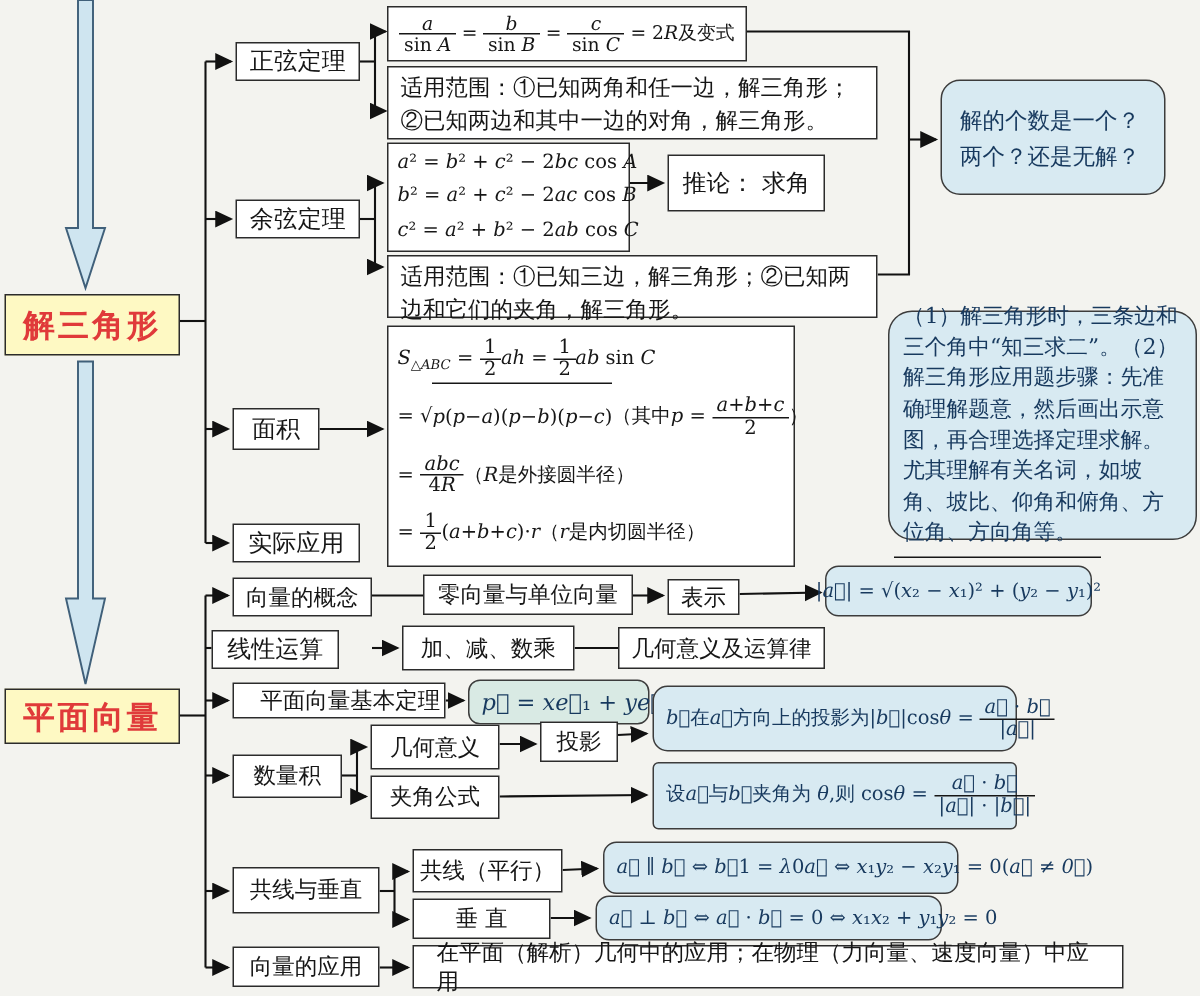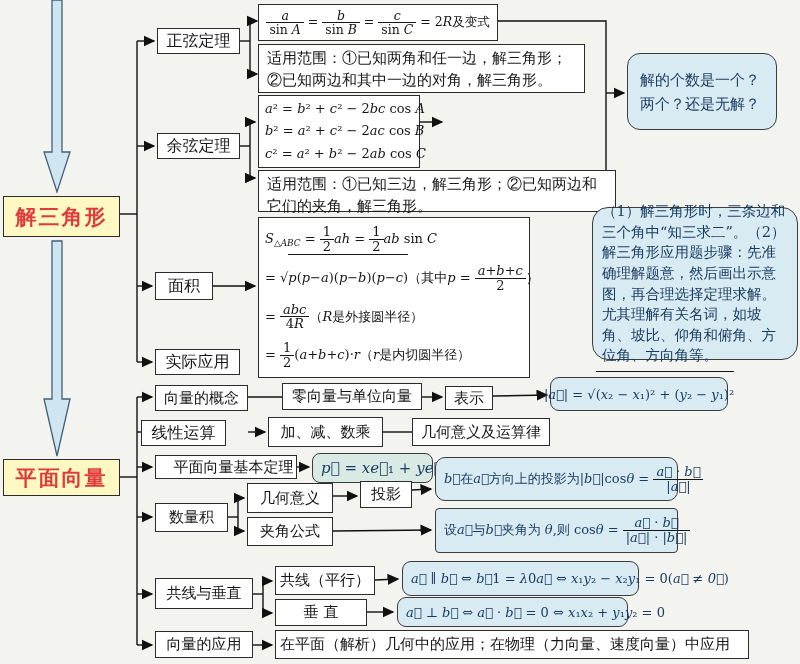--- a/index.html
+++ b/index.html
@@ -130,21 +130,24 @@
     <span>适用范围：①已知两角和任一边，解三角形；②已知两边和其中一边的对角，解三角形。</span>
   </div>
 
   <div class="node formula" style="left:258px;top:95px;width:162px;height:73px;">
     <div class="flines">
       <span><i>a</i>² = <i>b</i>² + <i>c</i>² − 2<i>bc</i> cos <i>A</i></span>
       <span><i>b</i>² = <i>a</i>² + <i>c</i>² − 2<i>ac</i> cos <i>B</i></span>
       <span><i>c</i>² = <i>a</i>² + <i>b</i>² − 2<i>ab</i> cos <i>C</i></span>
     </div>
   </div>
-  <div class="textbox" style="left:258px;top:170px;width:358px;height:42px;">
+  <div class="node" style="left:445px;top:103px;width:105px;height:38px;">
+    <span>推论： 求角</span>
+  </div>
+  <div class="textbox" style="left:258px;top:170px;width:327px;height:42px;">
     <span>适用范围：①已知三边，解三角形；②已知两边和它们的夹角，解三角形。</span>
   </div>
 
   <div class="node formula" style="left:258px;top:217px;width:272px;height:161px;">
     <div class="flines">
       <span><i>S</i><sub>△<i>ABC</i></sub> = <span class="fr"><span class="nu">1</span><span class="de">2</span></span><i>ah</i> = <span class="fr"><span class="nu">1</span><span class="de">2</span></span><i>ab</i> sin <i>C</i></span>
       <span>= √<span class="ov"><i>p</i>(<i>p</i>−<i>a</i>)(<i>p</i>−<i>b</i>)(<i>p</i>−<i>c</i>)</span>（其中<i>p</i> = <span class="fr"><span class="nu"><i>a</i>+<i>b</i>+<i>c</i></span><span class="de">2</span></span>）</span>
       <span>= <span class="fr"><span class="nu"><i>abc</i></span><span class="de">4<i>R</i></span></span>（<i>R</i>是外接圆半径）</span>
       <span>= <span class="fr"><span class="nu">1</span><span class="de">2</span></span>(<i>a</i>+<i>b</i>+<i>c</i>)·<i>r</i>（<i>r</i>是内切圆半径）</span>
     </div>
@@ -218,17 +221,17 @@
   <div class="bubble formula" style="left:402px;top:561px;width:237px;height:35px;border-radius:9px;">
     <span><i>a⃗</i> ∥ <i>b⃗</i> ⇔ <i>b⃗</i>1 = <i>λ</i>0<i>a⃗</i> ⇔ <i>x</i>₁<i>y</i>₂ − <i>x</i>₂<i>y</i>₁ = 0(<i>a⃗</i> ≠ <i>0⃗</i>)</span>
   </div>
   <div class="bubble formula" style="left:397px;top:597px;width:231px;height:30px;border-radius:9px;">
     <span><i>a⃗</i> ⊥ <i>b⃗</i> ⇔ <i>a⃗</i> · <i>b⃗</i> = 0 ⇔ <i>x</i>₁<i>x</i>₂ + <i>y</i>₁<i>y</i>₂ = 0</span>
   </div>
 
   <div class="node" style="left:155px;top:631px;width:98px;height:27px;font-size:15px;">
     <span>向量的应用</span>
   </div>
-  <div class="node left" style="left:275px;top:630px;width:474px;height:29px;font-size:15px;padding:0 4px;">
+  <div class="node left" style="left:275px;top:630px;width:474px;height:29px;font-size:15px;padding:0 15px;">
     <span>在平面（解析）几何中的应用；在物理（力向量、速度向量）中应用</span>
   </div>
 
 </div>
 
 </body></html>

